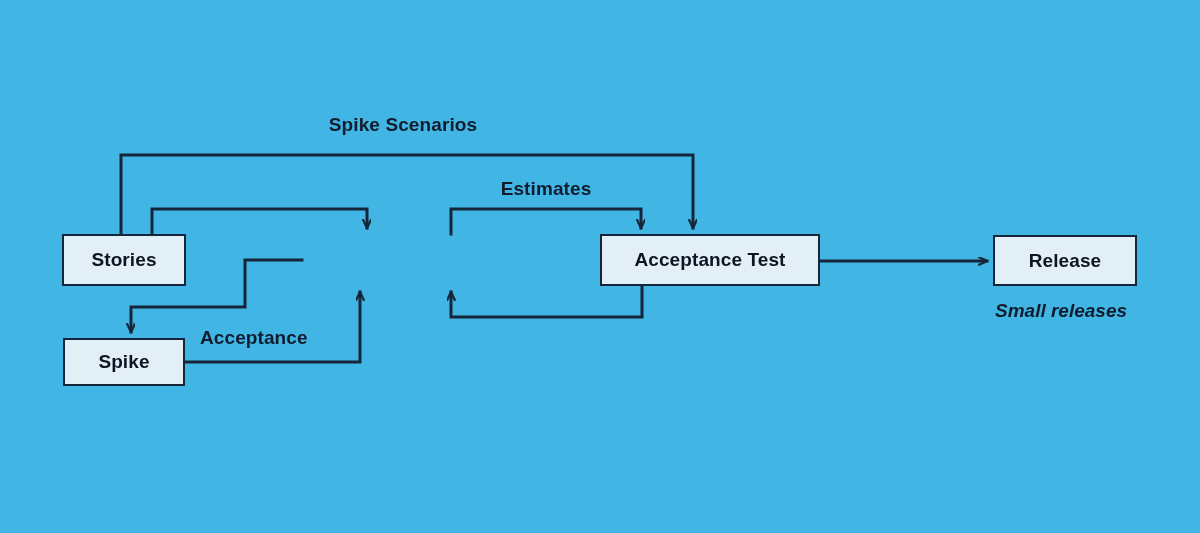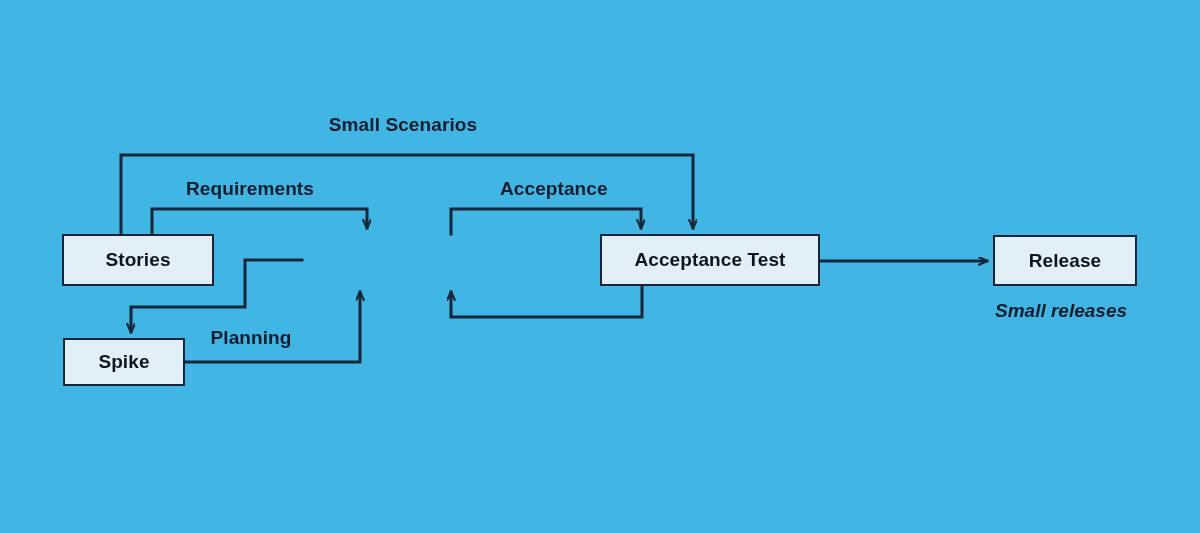--- a/index.html
+++ b/index.html
@@ -79,41 +79,40 @@
       <path d="M642,286 L642,317 L451,317 L451,292" marker-end="url(#ar)"></path>
 
       <path d="M302,260 L245,260 L245,307 L131,307 L131,332" marker-end="url(#ar)"></path>
 
       <path d="M185,362 L360,362 L360,292" marker-end="url(#ar)"></path>
 
       <path d="M820,261 L987,261" marker-end="url(#ar)"></path>
     </g>
   </svg>
 
-  <div class="node" style="left:62px; top:234px; width:152px; height:52px;">
+  <div class="node" style="left:62px; top:234px; width:124px; height:52px;">
     <span>Stories</span>
   </div>
 
 
   <div class="node" style="left:993px; top:235px; width:144px; height:51px;">
     <span>Release</span>
   </div>
 
   <div class="node" style="left:600px; top:234px; width:220px; height:52px;">
     <span>Acceptance Test</span>
   </div>
 
   <div class="node" style="left:63px; top:338px; width:122px; height:48px;">
     <span>Spike</span>
   </div>
 
-  <div class="edge-label" style="left:328px; top:112px; width:150px;">Small Scenarios</div>
+  <div class="edge-label" style="left:328px; top:112px; width:150px;">Spike Scenarios</div>
 
-  <div class="edge-label" style="left:180px; top:176px; width:140px;">Requirements</div>
 
-  <div class="edge-label" style="left:500px; top:176px; width:92px;">Acceptance</div>
+  <div class="edge-label" style="left:500px; top:176px; width:92px;">Estimates</div>
 
-  <div class="edge-label" style="left:200px; top:325px; width:102px;">Planning</div>
+  <div class="edge-label" style="left:200px; top:325px; width:102px;">Acceptance</div>
 
 
   <div class="caption" style="left:995px; top:300px;font-style:italic;">Small releases</div>
 
 </div>
 
 </body></html>

